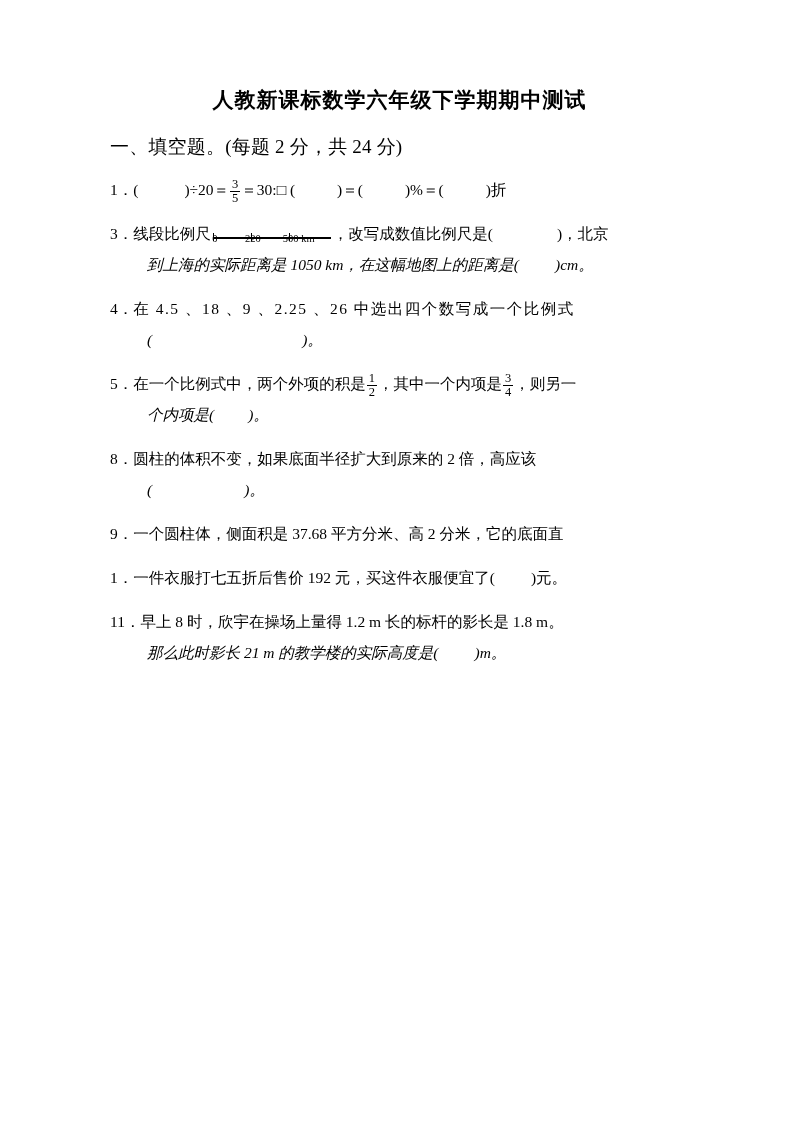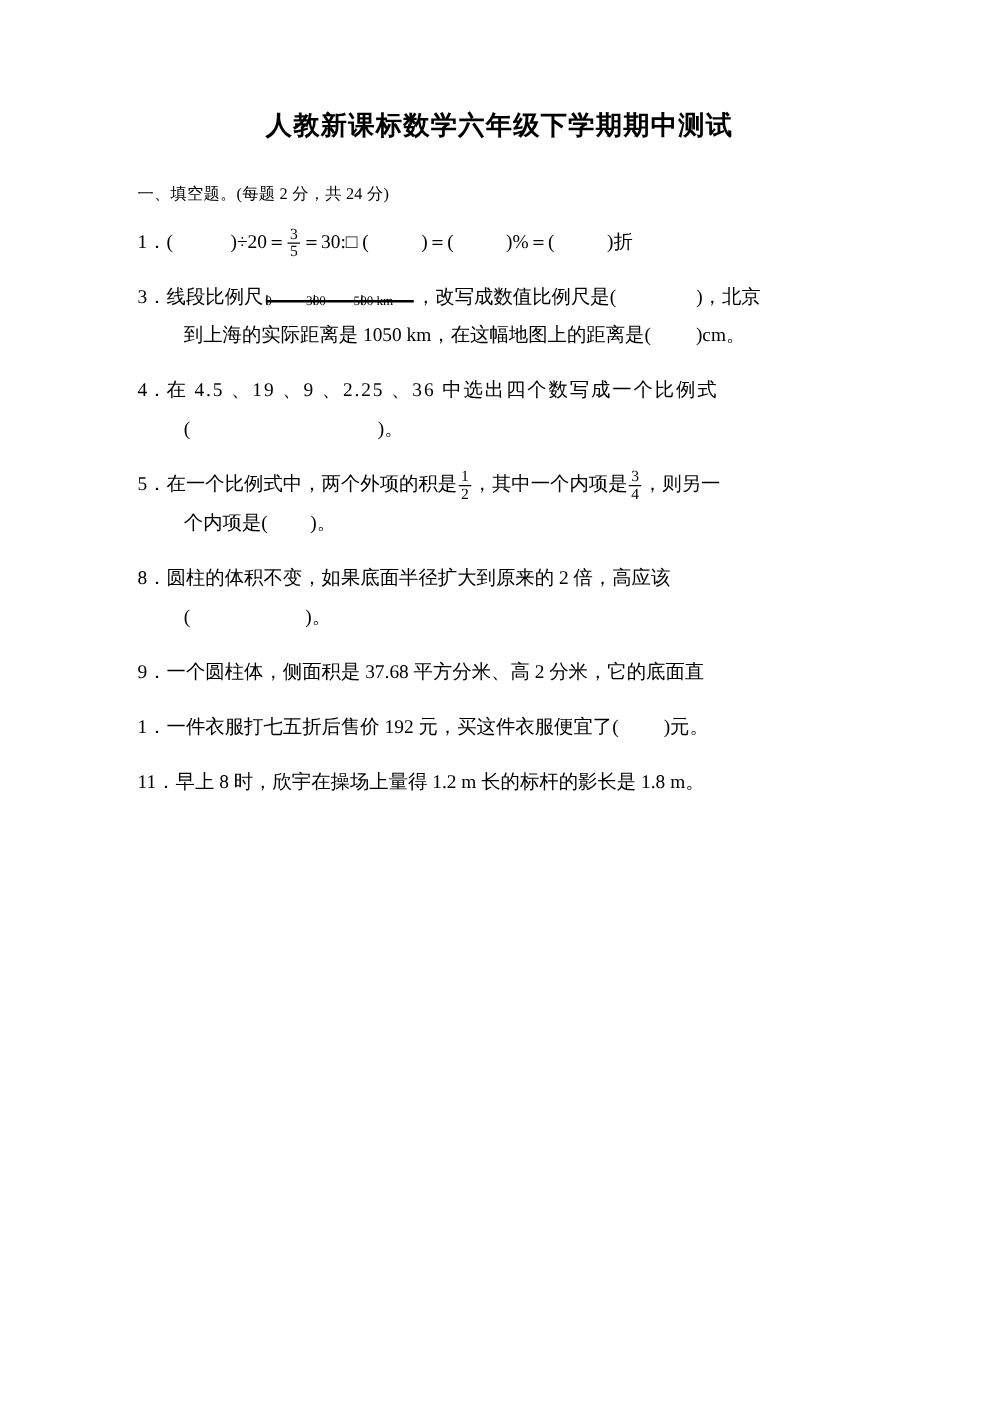--- a/index.html
+++ b/index.html
@@ -20,40 +20,41 @@
     height: 1122px;
     box-sizing: border-box;
     padding: 86px 64px 0 110px;
     position: relative;
   }
   .doc-title {
     text-align: center;
     font-size: 21px;
     font-weight: bold;
     letter-spacing: 1px;
-    margin: 0 0 32px 0;
+    margin: 0 0 20px 0;
     padding-right: 40px;
   }
   .section-head {
-    font-size: 13px;
+    font-size: 19px;
     margin: 0 0 14px 0;
     letter-spacing: 0.2px;
   }
   .q {
     font-size: 15.5px;
     line-height: 31px;
     margin-bottom: 13px;
     position: relative;
   }
   .q .num {
     display: inline-block;
   }
   .q .line2 {
     display: block;
     padding-left: 37px;
+    font-style: italic;
   }
   .q .line2.ind2 {
     padding-left: 33px;
   }
 
   
   .frac {
     display: inline-block;
     vertical-align: -0.55em;
     text-align: center;
@@ -109,28 +110,28 @@
   </div>
 
 
   <div class="q">
     <span class="num">3．</span><span>线段比例尺</span><span class="ruler">
       <span class="bar"></span>
       <span class="tick" style="left:0"></span>
       <span class="tick" style="left:38px"></span>
       <span class="tick" style="left:76px"></span>
       <span class="lbl" style="left:2px">0</span>
-      <span class="lbl" style="left:40px">300</span>
+      <span class="lbl" style="left:40px">220</span>
       <span class="lbl" style="left:86px">500 km</span>
     </span><span>，改写成数值比例尺是(</span><span style="display:inline-block;width:64px"></span><span>)，北京</span>
     <span class="line2"><span>到上海的实际距离是 1050 km，在这幅地图上的距离是(</span><span style="display:inline-block;width:36px"></span><span>)cm。</span></span>
   </div>
 
   <div class="q">
-    <span class="num">4．</span><span style="letter-spacing:1.5px">在 4.5 、19 、9 、2.25 、36 中选出四个数写成一个比例式</span>
+    <span class="num">4．</span><span style="letter-spacing:1.5px">在 4.5 、18 、9 、2.25 、26 中选出四个数写成一个比例式</span>
     <span class="line2"><span>(</span><span style="display:inline-block;width:150px"></span><span>)。</span></span>
   </div>
 
   <div class="q">
     <span class="num">5．</span><span>在一个比例式中，两个外项的积是</span><span class="frac"><span class="n">1</span><span class="d">2</span></span><span>，其中一个内项是</span><span class="frac"><span class="n">3</span><span class="d">4</span></span><span>，则另一</span>
     <span class="line2"><span>个内项是(</span><span style="display:inline-block;width:34px"></span><span>)。</span></span>
   </div>
 
 
 
@@ -142,15 +143,16 @@
   <div class="q">
     <span class="num">9．</span><span>一个圆柱体，侧面积是 37.68 平方分米、高 2 分米，它的底面直</span>
   </div>
 
   <div class="q">
     <span class="num">1．</span><span>一件衣服打七五折后售价 192 元，买这件衣服便宜了(</span><span style="display:inline-block;width:36px"></span><span>)元。</span>
   </div>
 
   <div class="q">
     <span class="num">11．</span><span>早上 8 时，欣宇在操场上量得 1.2 m 长的标杆的影长是 1.8 m。</span>
+    <span class="line2"><span>那么此时影长 21 m 的教学楼的实际高度是(</span><span style="display:inline-block;width:36px"></span><span>)m。</span></span>
   </div>
 
 </div>
 
 </body></html>

